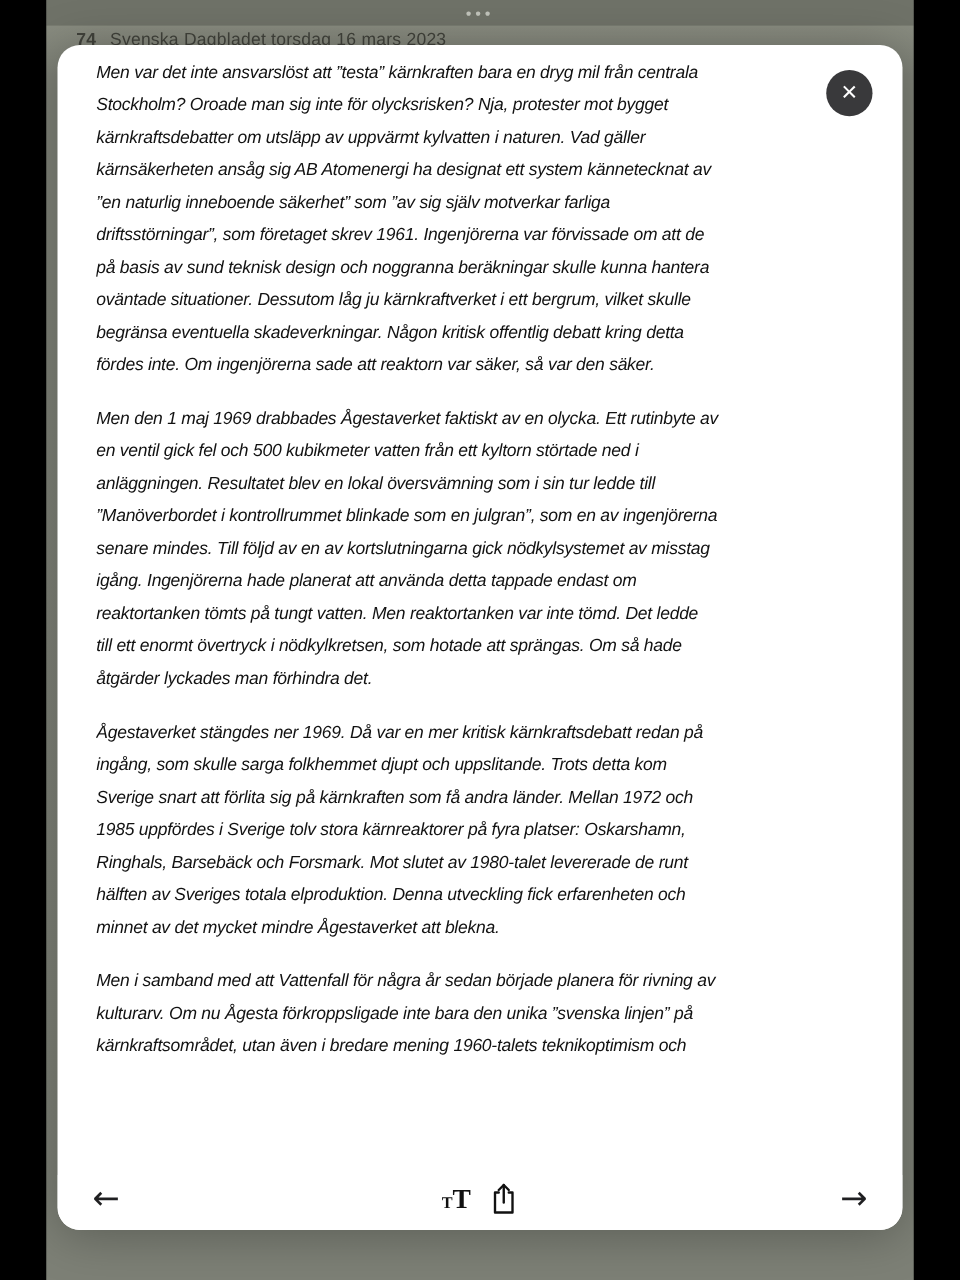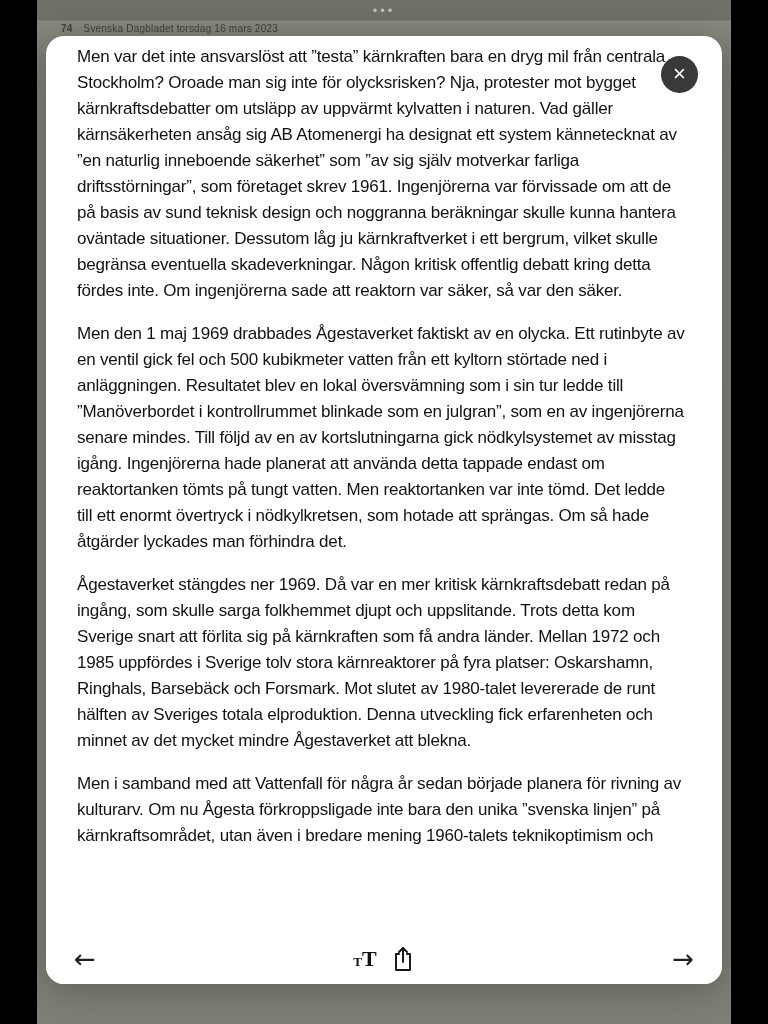--- a/index.html
+++ b/index.html
@@ -21,21 +21,21 @@
     z-index:1;
   }
   .top-handle{
     position:absolute;left:0;right:0;top:3px;height:14px;
     display:flex;align-items:center;justify-content:center;
     color:#c0c3ba;font-size:13px;letter-spacing:3px;line-height:1;
     user-select:none;
   }
   .page-header-line{
     position:absolute;left:24px;top:23px;
-    font-size:10px;color:#41423b;white-space:nowrap;letter-spacing:.2px;
+    font-size:14px;color:#41423b;white-space:nowrap;letter-spacing:.2px;
   }
   .page-header-line .folio-num{font-weight:700;margin-right:11px;}
   .page-footer-line{
     position:absolute;left:18px;top:948px;right:10px;
     display:flex;align-items:baseline;gap:9px;
     font-family:"Liberation Serif",serif;
     font-size:9.5px;color:#33342d;white-space:nowrap;overflow:hidden;
   }
   .page-footer-line .sep{color:#565750;opacity:.75;transform:scaleX(.55);font-weight:300;}
   .page-footer-line .mail{font-family:"Liberation Sans",sans-serif;font-size:7.5px;color:#3c3d36;}
@@ -47,22 +47,23 @@
     box-shadow:0 4px 40px rgba(0,0,0,.28);
     overflow:hidden;
   }
   .article{
     position:absolute;top:8px;left:31px;width:613px;bottom:0;
     overflow:hidden;
     color:#121212;
   }
   .para{margin:0 0 17px 0;}
   .article .line{
-    font-size:17px;line-height:26px;letter-spacing:-0.2px;
+    font-size:14px;line-height:26px;letter-spacing:-0.2px;
     white-space:nowrap;
+    font-style:italic;
   }
   .close-btn{
     position:absolute;top:20px;right:24px;width:37px;height:37px;
     border:none;border-radius:50%;background:#39393b;cursor:pointer;
     display:flex;align-items:center;justify-content:center;padding:0;
   }
   .close-btn .x{
     color:#fff;font-size:22px;line-height:1;font-weight:400;
     transform:translateY(-1px);
   }

